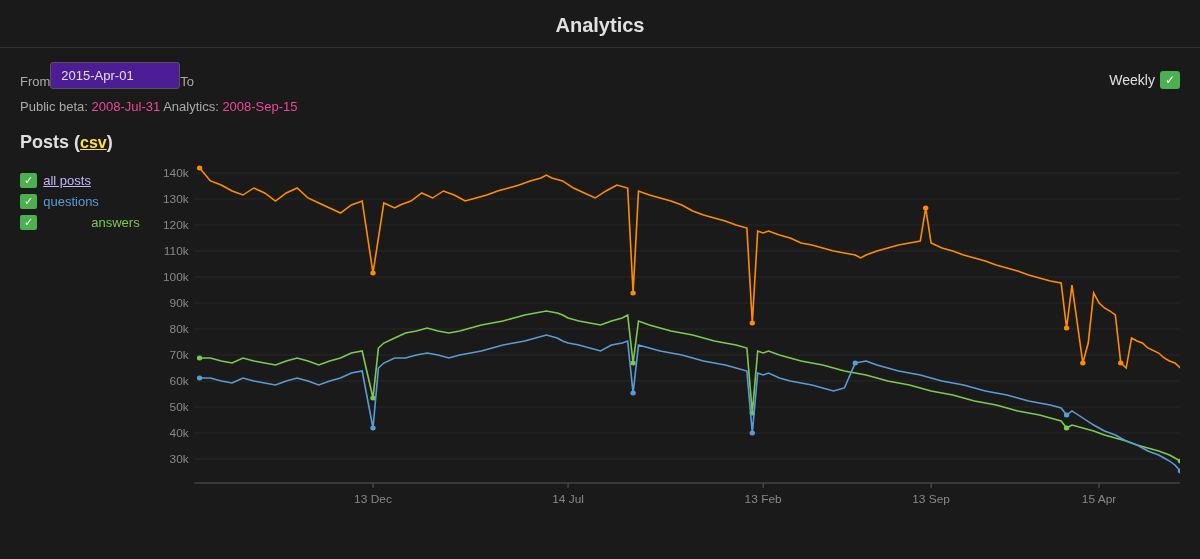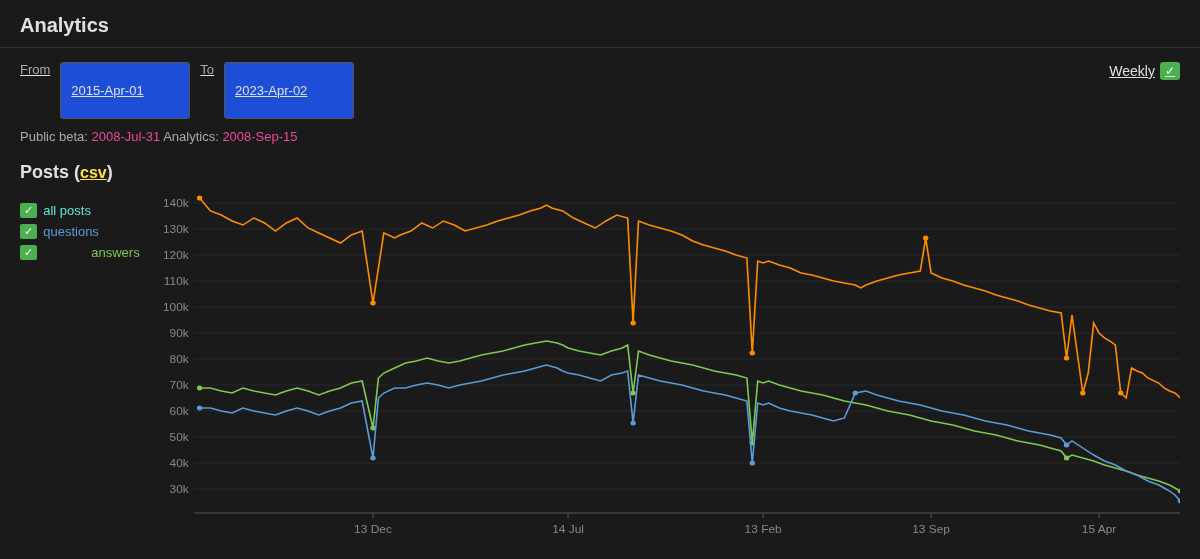--- a/index.html
+++ b/index.html
@@ -11,20 +11,21 @@
       width: 1200px;
       height: 559px;
       overflow: hidden;
     }
     .header {
       display: flex;
       align-items: center;
       justify-content: space-between;
       padding: 14px 20px 10px 20px;
       border-bottom: 1px solid #333;
+      flex-direction: column;
     }
     .header-title {
       font-size: 20px;
       font-weight: bold;
       color: #e0e0e0;
     }
     .tabs {
       display: flex;
       align-items: stretch;
     }
@@ -35,33 +36,31 @@
       font-size: 14px;
       border-bottom: 3px solid transparent;
     }
     .tab.active {
       color: #fff;
       border-bottom: 3px solid #e05a00;
     }
     .controls {
       padding: 14px 20px 6px 20px;
       display: flex;
-      align-items: flex-start;
-      gap: 10px;
-      text-decoration: underline;
+      align-items: flex-end;
     }
     .from-label, .to-label {
       color: #aaa;
       font-size: 13px;
     }
     .date-input {
-      background: #1d4ed8;
+      background: #4c1d95;
       border: 1px solid #555;
       color: #e0e0e0;
-      padding: 20px 10px;
+      padding: 5px 10px;
       font-size: 13px;
       border-radius: 3px;
       width: 130px;
     }
     .weekly-toggle {
       margin-left: auto;
       color: #e0e0e0;
       font-size: 14px;
       display: flex;
       align-items: center;
@@ -111,21 +110,21 @@
       font-size: 13px;
       cursor: pointer;
     }
     .legend-check {
       background: #4caf50;
       color: #fff;
       padding: 1px 4px;
       border-radius: 2px;
       font-size: 11px;
     }
-    .legend-label-allposts { color: #5eead4; }
+    .legend-label-allposts { color: #c4b5fd; text-decoration: underline; }
     .legend-label-questions { color: #5b9bd5; }
     .legend-label-answers { color: #7ec850; margin-left: 48px; }
     .chart-container {
       flex: 1;
       position: relative;
       height: 360px;
     }
     svg.chart {
       width: 100%;
       height: 100%;
@@ -135,21 +134,20 @@
 <body>
 
 <div class="header">
   <span class="header-title">Analytics</span>
 </div>
 
 <div class="controls">
   <span class="from-label">From</span>
   <input class="date-input" type="text" value="2015-Apr-01" style="">
   <span class="to-label">To</span>
-  <input class="date-input" type="text" value="2023-Apr-02" style="">
   <div class="weekly-toggle">
     <span>Weekly</span>
     <span class="weekly-check">✓</span>
   </div>
 </div>
 
 <div class="public-beta">
   <span>Public beta:</span>
   <a href="#">2008-Jul-31</a>
   <span> Analytics: </span>

